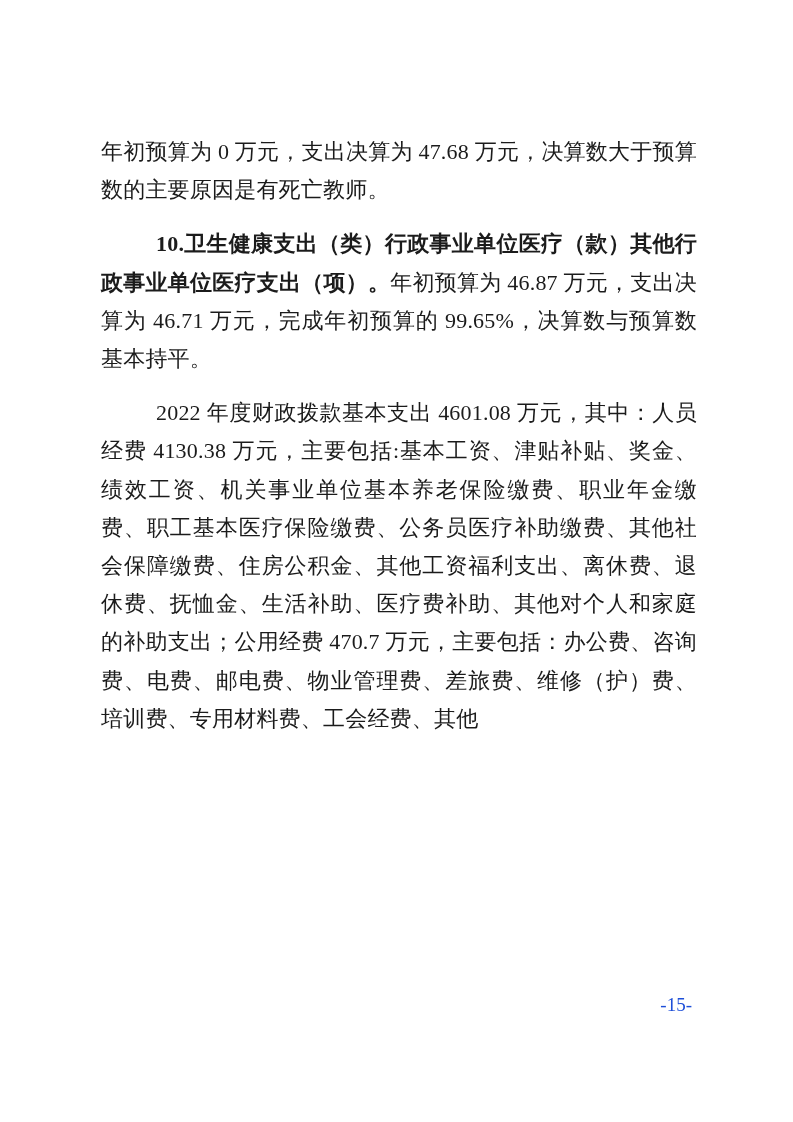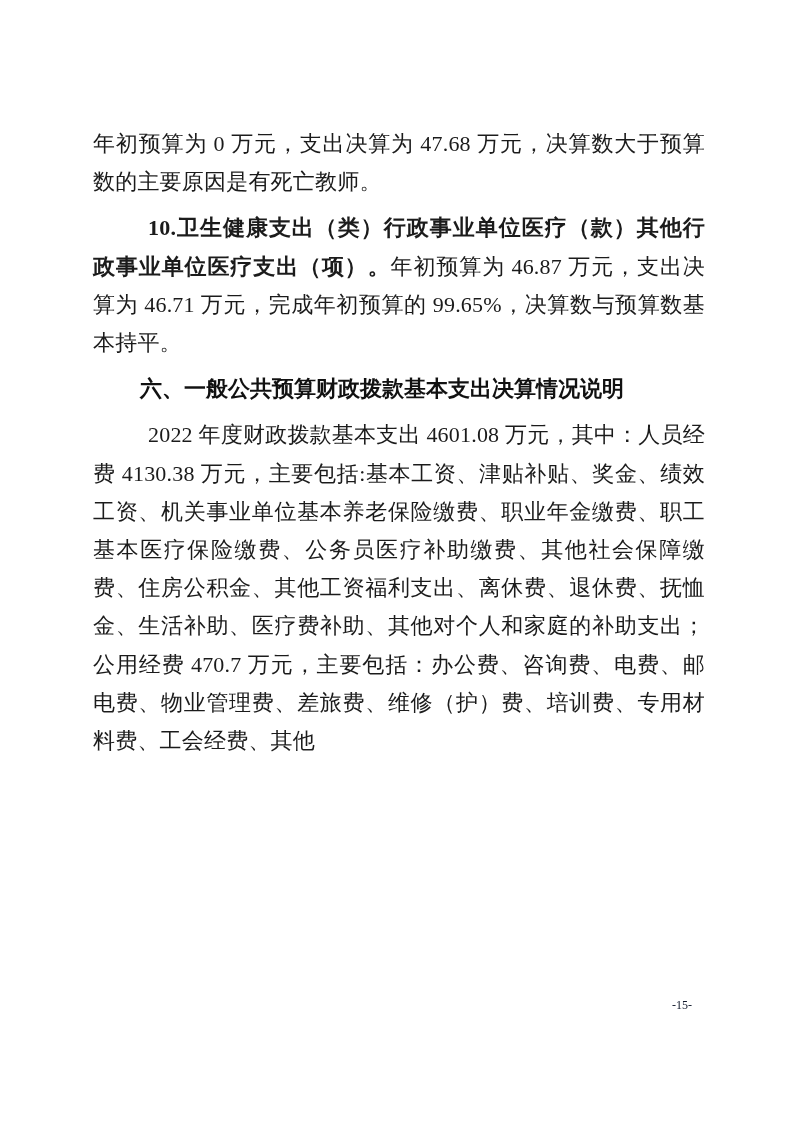--- a/index.html
+++ b/index.html
@@ -16,21 +16,21 @@
     font-family: "Liberation Serif", serif;
     color: #1b1b1b;
   }
   .content {
     position: absolute;
     left: 85px;
     top: 117px;
     width: 628px;
   }
   p.body {
-    margin: 8px;
+    margin: 16px;
     font-size: 22px;
     line-height: 38.2px;
     text-align: justify;
     letter-spacing: 0.2px;
   }
   p.ind {
     text-indent: 55px;
   }
   .lead {
     font-weight: 700;
@@ -42,39 +42,38 @@
     font-size: 22px;
     line-height: 38.2px;
     text-indent: 55px;
     text-align: left;
     color: #111111;
   }
   .pagenum {
     position: absolute;
     top: 995px;
     right: 101px;
-    font-size: 12px;
+    font-size: 19px;
     line-height: 20px;
-    color: #0f172a;
+    color: #1d4ed8;
     font-family: "Liberation Serif", serif;
   }
 </style>
 </head>
 <body>
 
 <div class="page">
   <div class="content">
 
     <p class="body"><span>年初预算为 0 万元，支出决算为 47.68 万元，决算数大于预算数的主要原因是有死亡教师。</span></p>
 
 
     <p class="body ind"><span class="lead">10.卫生健康支出（类）行政事业单位医疗（款）其他行政事业单位医疗支出（项）。</span><span>年初预算为 46.87 万元，支出决算为 46.71 万元，完成年初预算的 99.65%，决算数与预算数基本持平。</span></p>
 
 
 
-    <p class="heading"><span>六、一般公共预算财政拨款基本支出决算情况说明</span></p>
 
     <p class="body ind"><span>2022 年度财政拨款基本支出 4601.08 万元，其中：人员经费 4130.38 万元，主要包括:基本工资、津贴补贴、奖金、绩效工资、机关事业单位基本养老保险缴费、职业年金缴费、职工基本医疗保险缴费、公务员医疗补助缴费、其他社会保障缴费、住房公积金、其他工资福利支出、离休费、退休费、抚恤金、生活补助、医疗费补助、其他对个人和家庭的补助支出；公用经费 470.7 万元，主要包括：办公费、咨询费、电费、邮电费、物业管理费、差旅费、维修（护）费、培训费、专用材料费、工会经费、其他</span></p>
 
   </div>
 
   <div class="pagenum">-15-</div>
 </div>
 
 </body></html>

